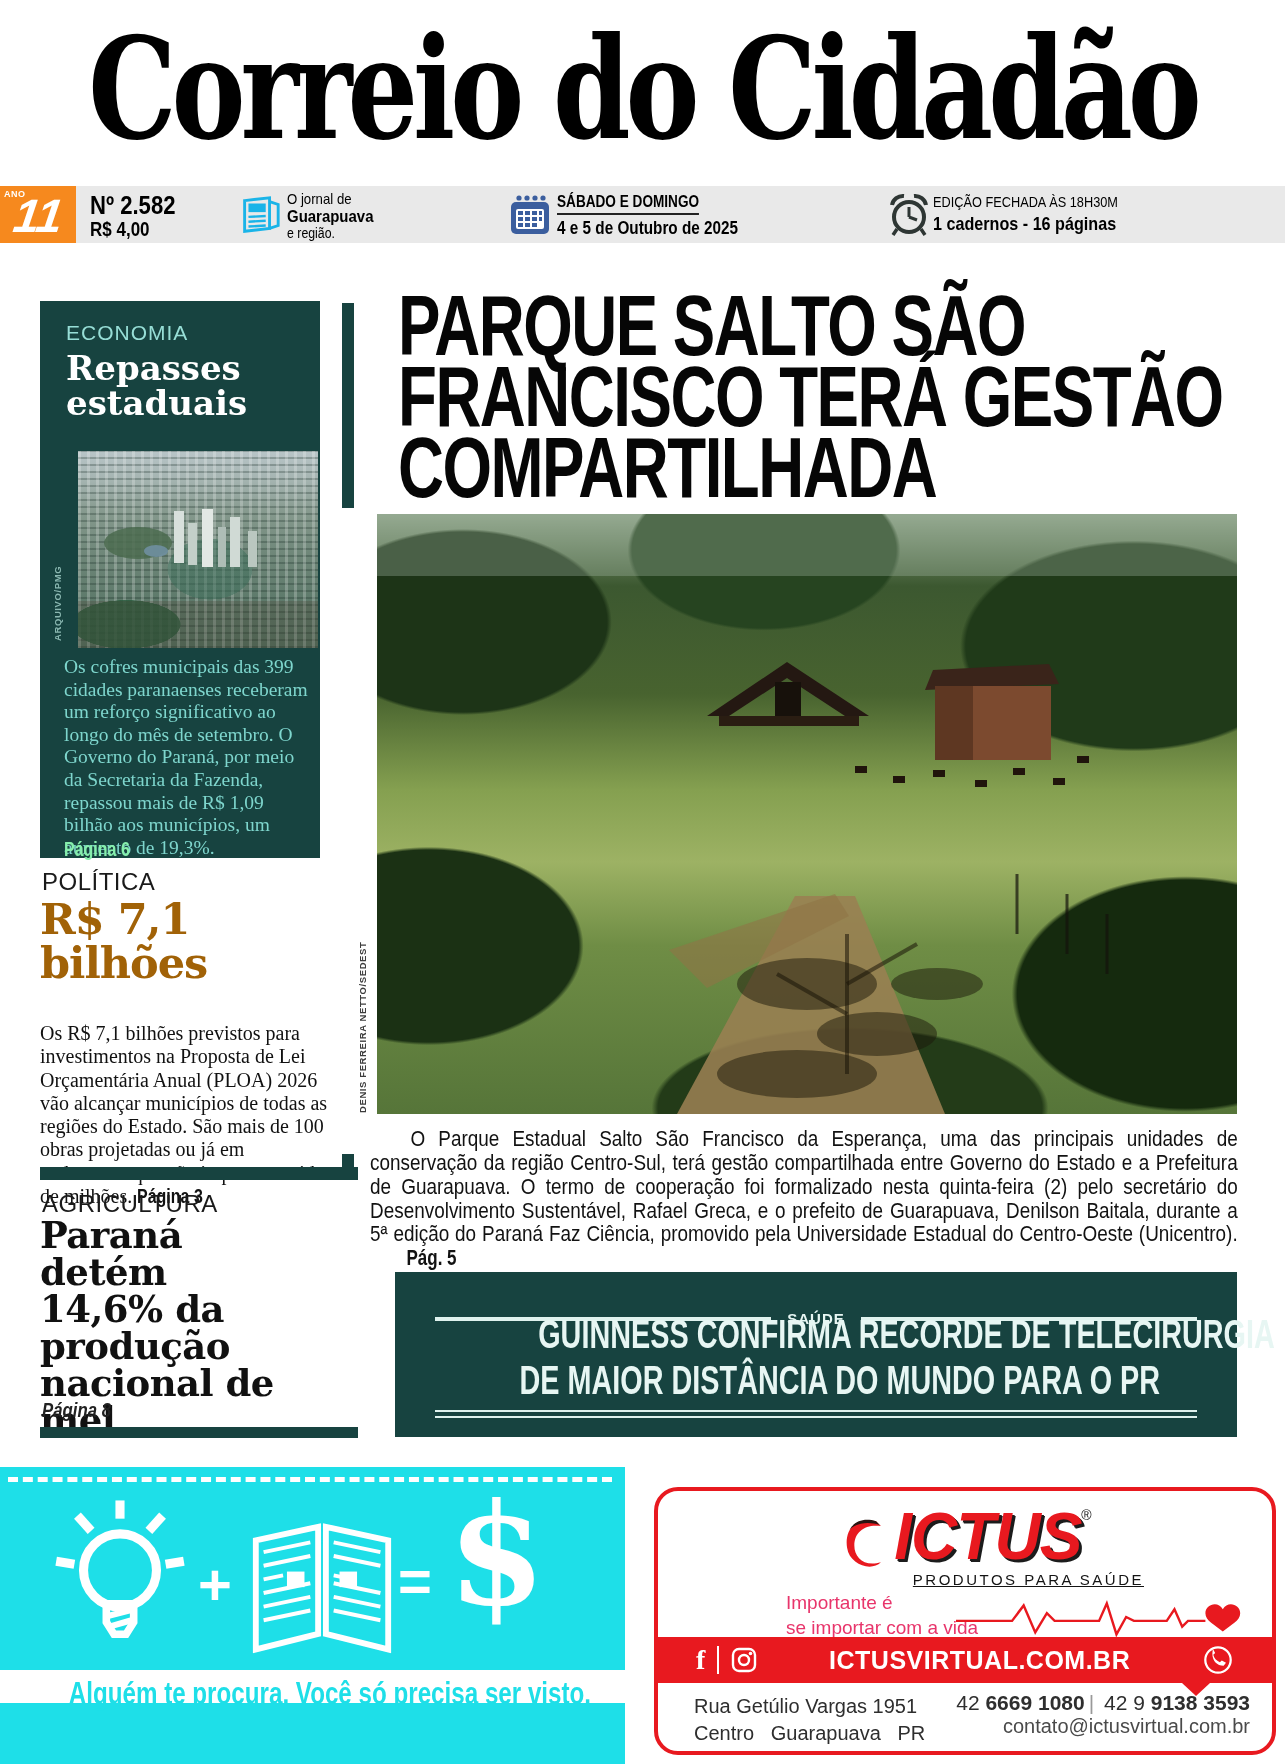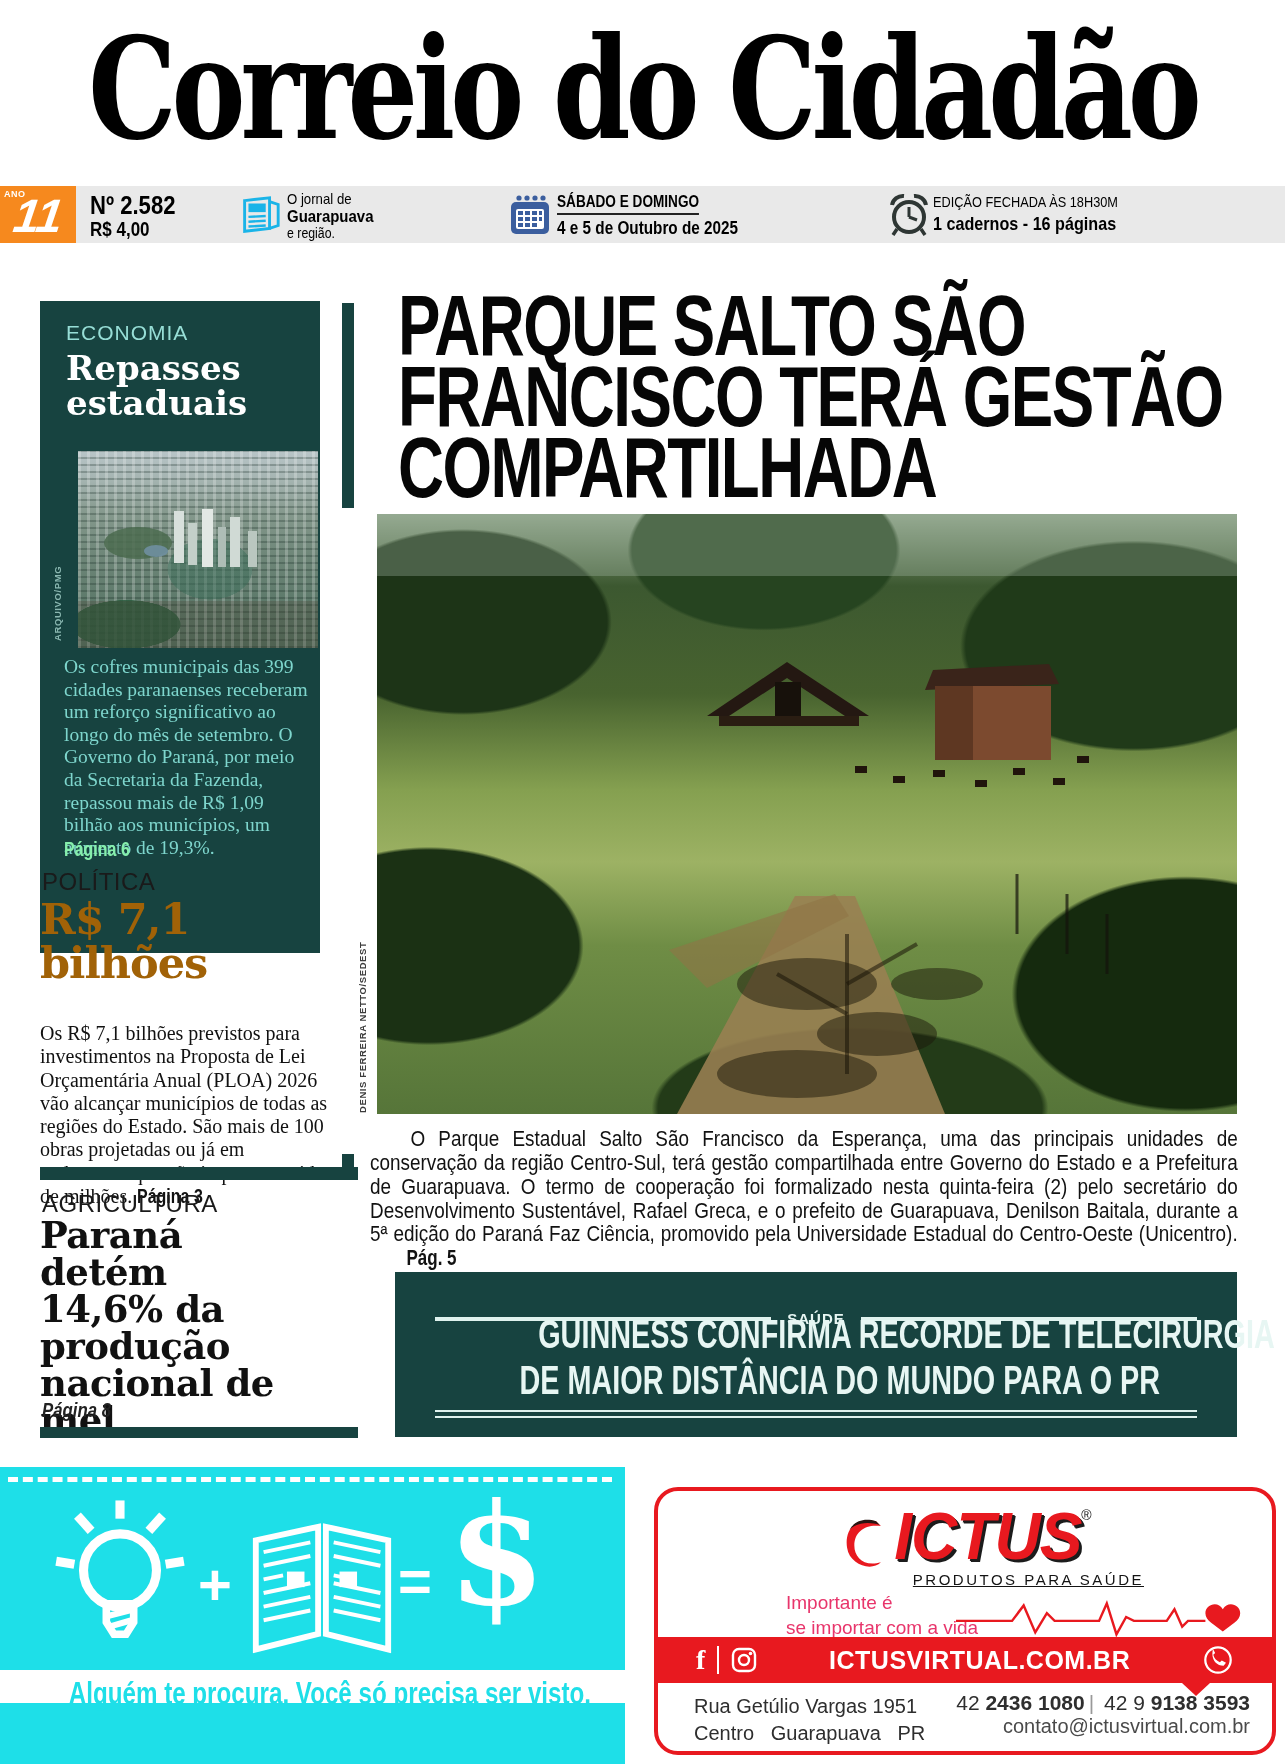--- a/index.html
+++ b/index.html
@@ -19,21 +19,21 @@
   .ib-num2{left:90px;top:32px;font-size:20px;font-weight:bold;white-space:nowrap;}
   .ib-tag{left:287px;top:5px;line-height:1.1;white-space:nowrap;}
   .ib-tag .t1{font-size:15px;} .ib-tag .t2{font-size:17px;font-weight:bold;} .ib-tag .t3{font-size:14px;}
   .ib-date{left:557px;top:7px;white-space:nowrap;}
   .ib-date .d1{font-size:16px;font-weight:bold;border-bottom:2px solid #222;padding-bottom:2px;display:inline-block;}
   .ib-date .d2{font-size:18px;font-weight:bold;margin-top:3px;}
   .ib-close{left:933px;top:7px;white-space:nowrap;}
   .ib-close .c1{font-size:15px;}
   .ib-close .c2{font-size:19px;font-weight:bold;margin-top:3px;}
   
-  .econbox{left:40px;top:301px;width:280px;height:652px;background:#174340;}
+  .econbox{left:40px;top:301px;width:280px;height:557px;background:#174340;}
   .econ-label{position:absolute;left:26px;top:20px;font-size:21px;color:#97ded6;letter-spacing:1px;}
   .econ-head{position:absolute;left:26px;top:50px;width:240px;font-family:"DejaVu Serif",serif;font-weight:bold;font-size:34px;line-height:1.03;color:#fff;}
   .econ-photo{position:absolute;left:38px;top:150px;width:240px;height:197px;overflow:hidden;
     background:
       radial-gradient(ellipse 90px 40px at 20% 88%,rgba(40,90,60,.8) 0 60%,transparent 61%),
       radial-gradient(ellipse 70px 50px at 55% 60%,rgba(60,110,90,.5) 0 60%,transparent 61%),
       repeating-linear-gradient(90deg,rgba(255,255,255,.22) 0 3px,transparent 3px 9px),
       repeating-linear-gradient(0deg,rgba(25,45,38,.28) 0 2px,transparent 2px 7px),
       linear-gradient(180deg,#b9c5c8 0%,#a2b2ae 16%,#84988c 32%,#6f8779 52%,#5e7a6b 75%,#52705f 100%);}
   .vcred{writing-mode:vertical-rl;transform:rotate(180deg);font-size:9.5px;font-weight:bold;letter-spacing:.6px;}
@@ -355,19 +355,19 @@
       <span class="site">ICTUSVIRTUAL.COM.BR</span>
       <svg width="32" height="32" viewBox="0 0 34 34">
         <circle cx="17" cy="17" r="13.5" fill="none" stroke="#fff" stroke-width="2.4"></circle>
         <path d="M11 10 c0 8 5 13 12 13 l2.5-3 -4.5-2.5 -2 2 c-4-2-6-4-7-8 l2-2 -2.5-4.5 z" fill="#fff"></path>
       </svg>
     </div>
     <div class="notch"></div>
     <div class="ictus-addr"><span>Rua Getúlio Vargas 1951</span><br><span>Centro   Guarapuava   PR</span></div>
     <div class="ictus-contact">
       <div class="ph">
-        <span>42 </span><b>2436 1080</b><span class="sep">|</span><span> 42 9 </span><b>9138 3593</b>
+        <span>42 </span><b>6669 1080</b><span class="sep">|</span><span> 42 9 </span><b>9138 3593</b>
       </div>
       <div class="em">contato@ictusvirtual.com.br</div>
     </div>
   </div>
 
 </div>
 
 </body></html>

